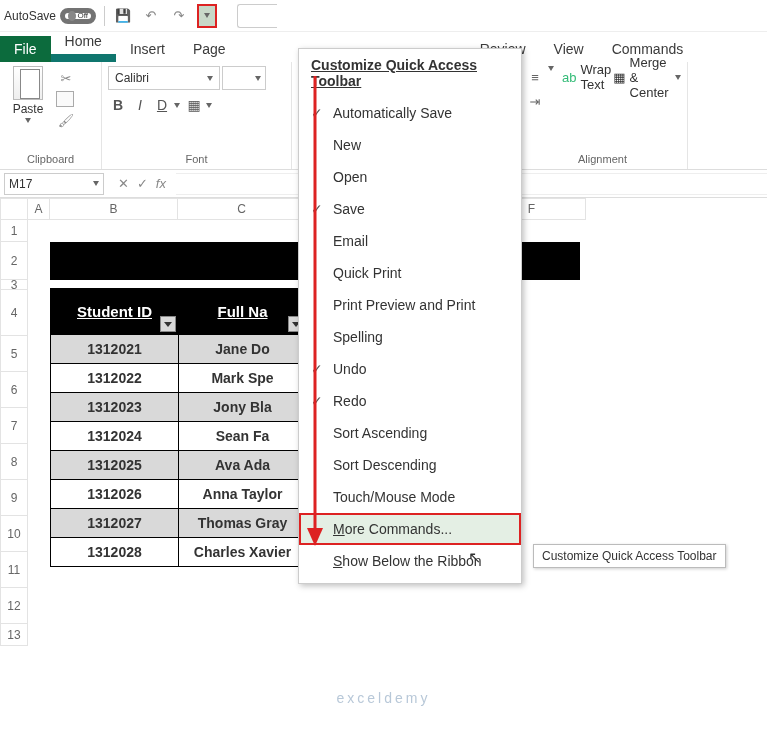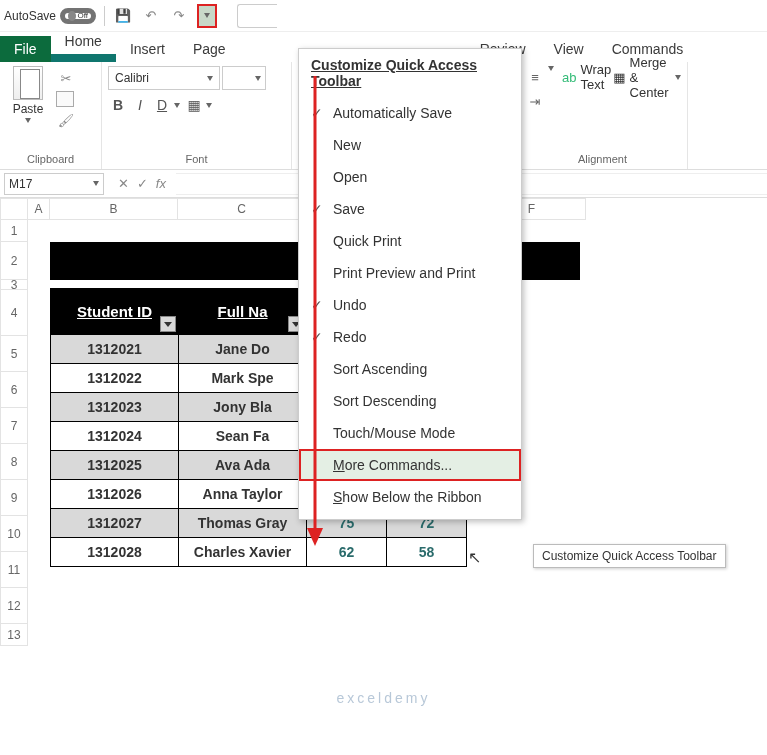--- a/index.html
+++ b/index.html
@@ -293,24 +293,30 @@
       <div class="menu-item">
         <span>New</span>
       </div>
       <div class="menu-item">
         <span>Open</span>
       </div>
       <div class="menu-item checked">
         <span>Save</span>
       </div>
       <div class="menu-item">
+        <span>Email</span>
+      </div>
+      <div class="menu-item">
         <span>Quick Print</span>
       </div>
       <div class="menu-item">
         <span>Print Preview and Print</span>
+      </div>
+      <div class="menu-item">
+        <span>Spelling</span>
       </div>
       <div class="menu-item checked">
         <span>Undo</span>
       </div>
       <div class="menu-item checked">
         <span>Redo</span>
       </div>
       <div class="menu-item">
         <span>Sort Ascending</span>
       </div>

